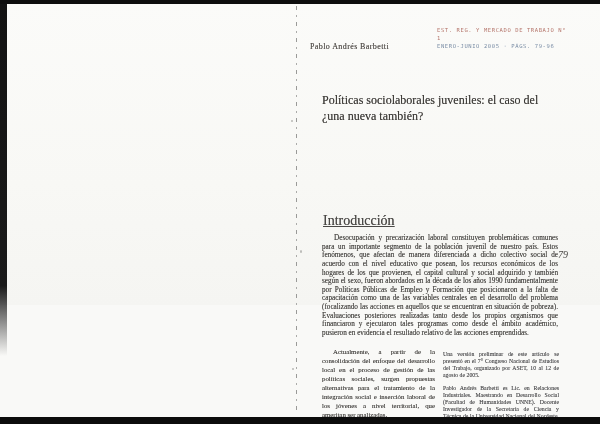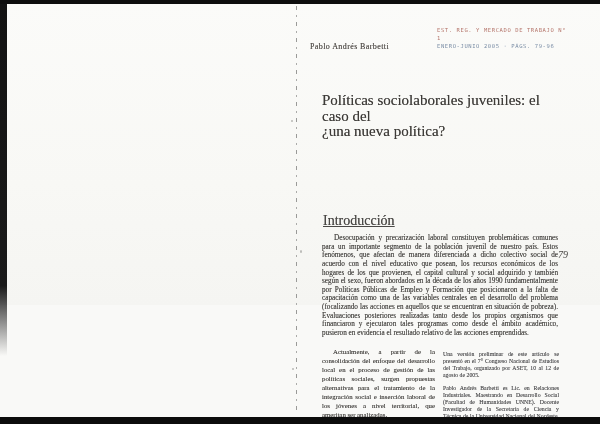--- a/index.html
+++ b/index.html
@@ -54,21 +54,21 @@
   .journal-line2 { color: #7b8ea6; }
 
   .author {
     position: absolute; left: 310px; top: 42px;
     font-size: 8px; color: #56524e; letter-spacing: 0.4px;
     text-shadow: 0 0 0.5px rgba(80,76,72,0.7);
   }
 
   .title-block {
     position: absolute; left: 322px; top: 93px; width: 240px;
-    font-size: 15px; line-height: 15.5px; color: #3d3b38;
+    font-size: 12px; line-height: 15.5px; color: #3d3b38;
     text-shadow: 0 0 0.5px rgba(61,59,56,0.65);
   }
 
   .section-heading {
     position: absolute; left: 323px; top: 213px;
     font-size: 14px; color: #4a4846; text-decoration: underline;
     text-shadow: 0 0 0.4px rgba(74,72,70,0.7);
   }
   .page-number {
     position: absolute; left: 558px; top: 211px;
@@ -112,21 +112,21 @@
 
   <div class="journal-header">
     <div class="journal-line1">EST. REG. Y MERCADO DE TRABAJO N° 1</div>
     <div class="journal-line2">Enero-Junio 2005 · págs. 79-96</div>
   </div>
 
   <div class="author">Pablo Andrés Barbetti</div>
 
   <div class="title-block">
     <div>Políticas sociolaborales juveniles: el caso del</div>
-    <div>¿una nueva política?</div>
+    <div>¿una nueva también?</div>
   </div>
 
   <div class="section-heading">Introducción</div>
 
   <div class="page-number">79</div>
 
   <p class="intro-paragraph">Desocupación y precarización laboral constituyen problemáticas comunes para un importante segmento de la población juvenil de nuestro país. Estos fenómenos, que afectan de manera diferenciada a dicho colectivo social de acuerdo con el nivel educativo que posean, los recursos económicos de los hogares de los que provienen, el capital cultural y social adquirido y también según el sexo, fueron abordados en la década de los años 1990 fundamentalmente por Políticas Públicas de Empleo y Formación que posicionaron a la falta de capacitación como una de las variables centrales en el desarrollo del problema (focalizando las acciones en aquellos que se encuentran en situación de pobreza). Evaluaciones posteriores realizadas tanto desde los propios organismos que financiaron y ejecutaron tales programas como desde el ámbito académico, pusieron en evidencia el resultado relativo de las acciones emprendidas.</p>
 
   <p class="left-column">Actualmente, a partir de la consolidación del enfoque del desarrollo local en el proceso de gestión de las políticas sociales, surgen propuestas alternativas para el tratamiento de la integración social e inserción laboral de los jóvenes a nivel territorial, que ameritan ser analizadas.</p>
 

